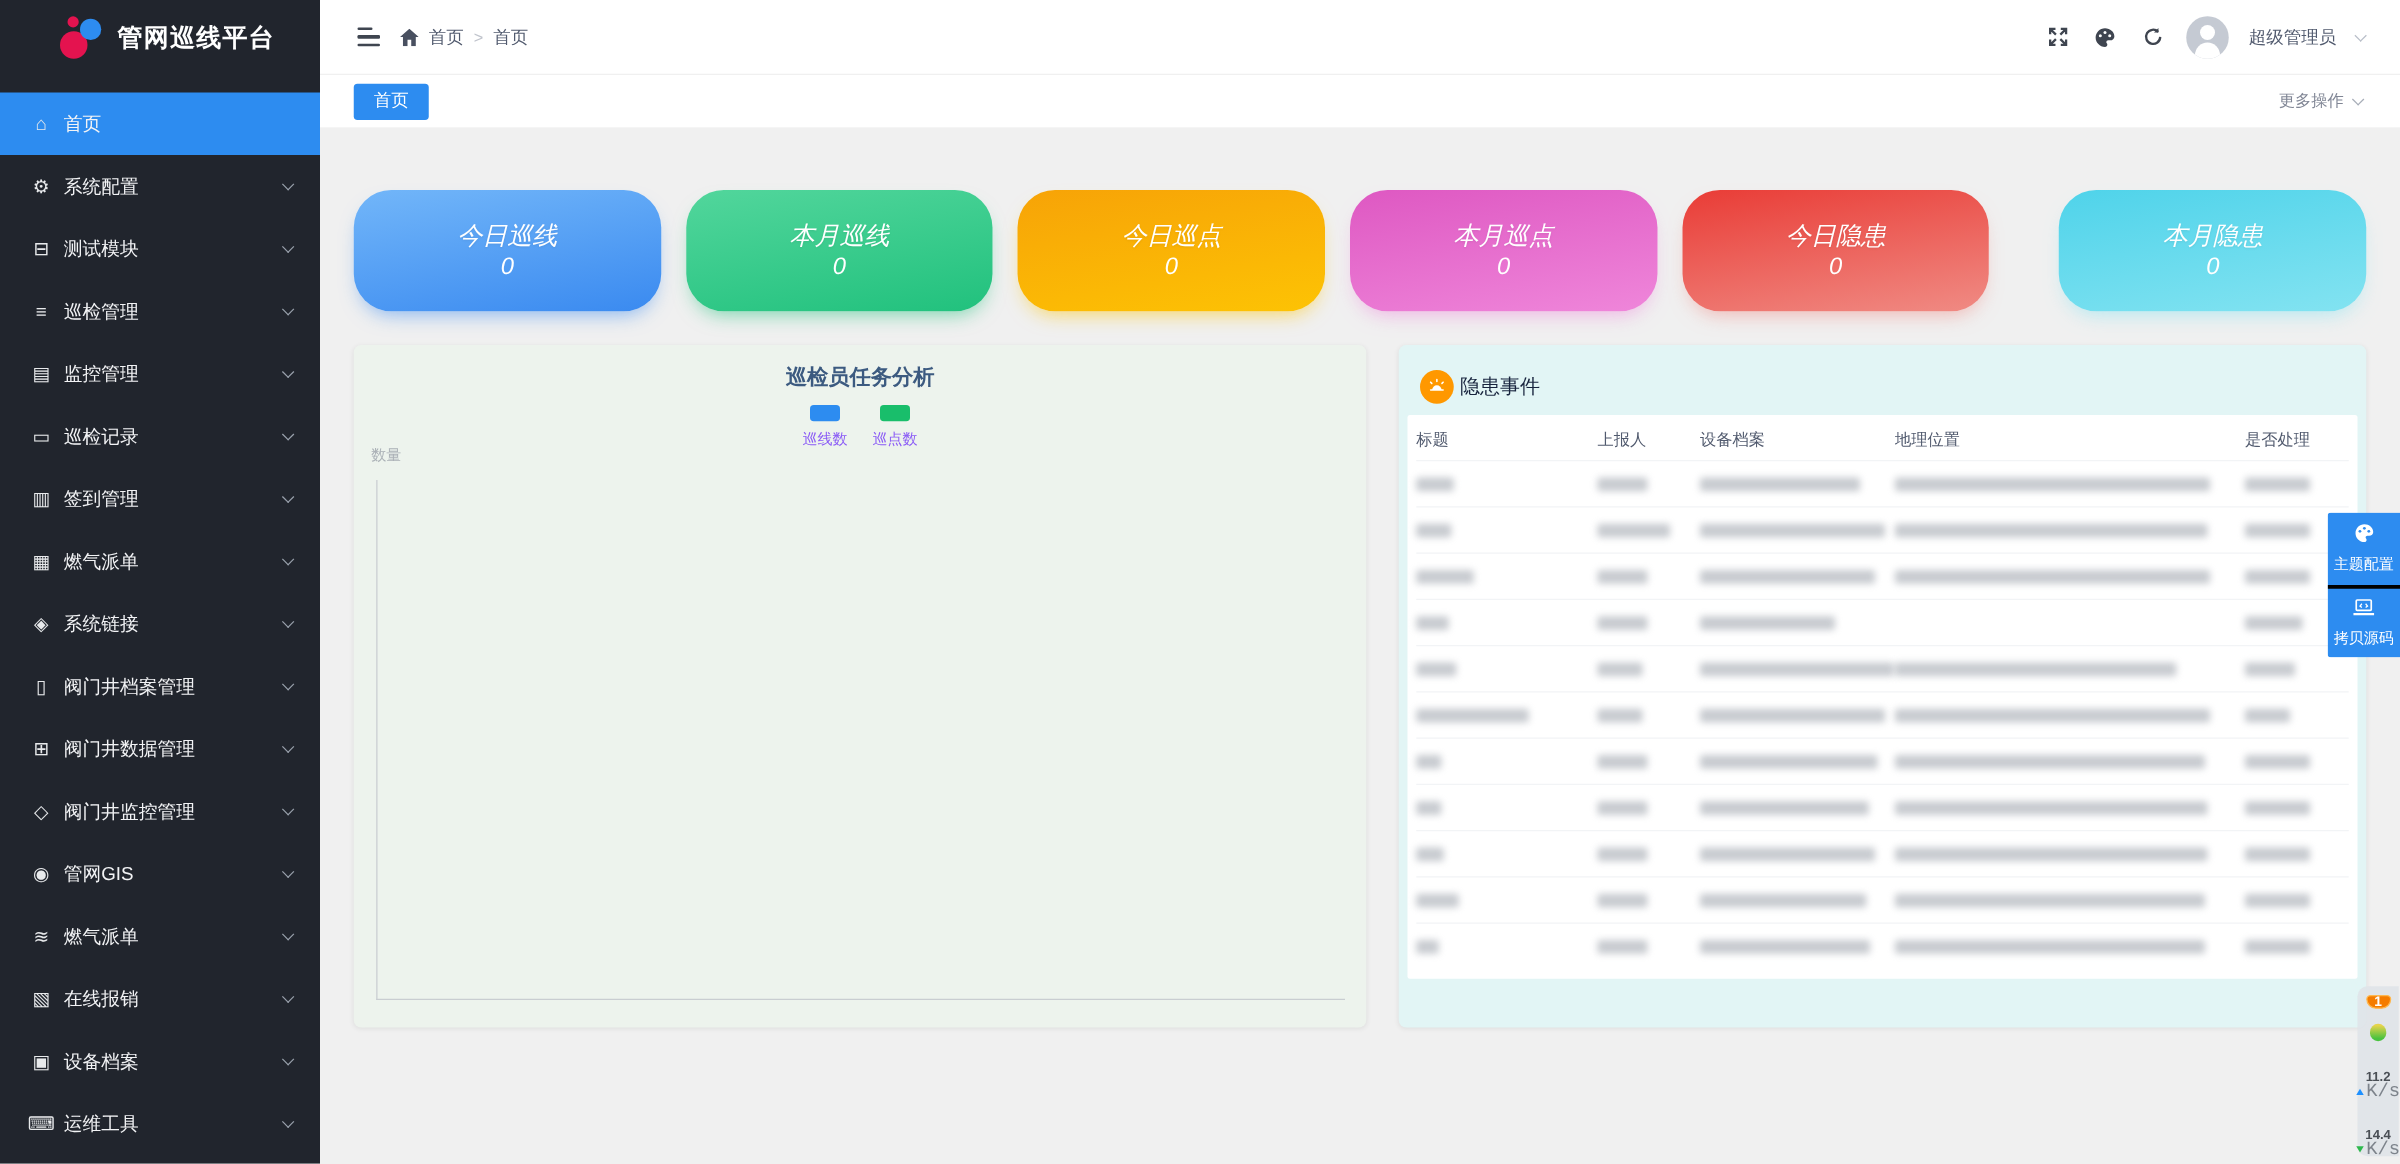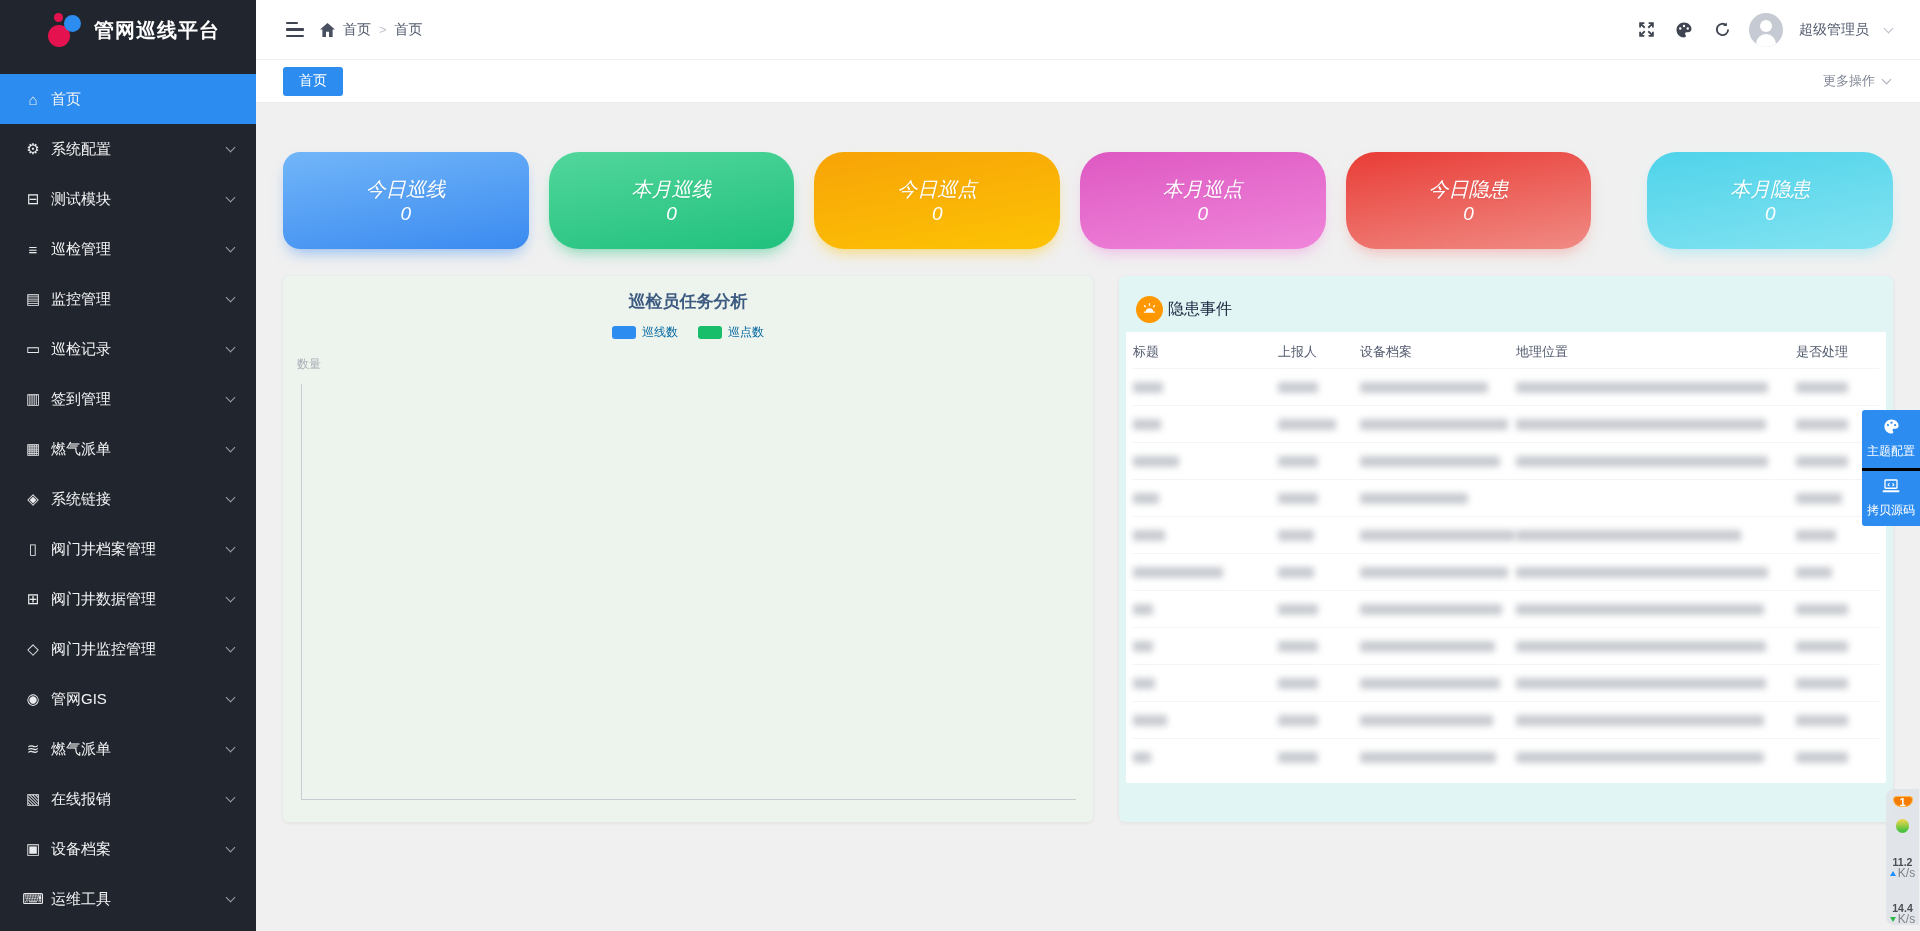--- a/index.html
+++ b/index.html
@@ -63,21 +63,21 @@
                display:flex; flex-direction:column; align-items:center; justify-content:center;
                cursor:pointer; }
   .stat-card .sl { font-size:20px; line-height:26px; text-shadow:0 1px 2px rgba(0,0,0,.08); }
   .stat-card .sv { font-size:19px; line-height:24px; }
 
   .panels { margin-top:27px; display:flex; gap:26px; height:546px; }
   .chart-panel { width:810px; flex:none; background:#edf3ed; border-radius:6px;
                  box-shadow:0 1px 4px rgba(0,0,0,.07); position:relative; padding-top:14px; }
   .chart-title { text-align:center; color:#3c5a80; font-size:17px; font-weight:bold; }
   .legend { display:flex; justify-content:center; gap:20px; margin-top:11px; }
-  .lg-item { display:flex; align-items:center; gap:6px; font-size:12px; color:#0369a1; cursor:pointer; }
+  .lg-item { display:flex; align-items:center; gap:6px; font-size:12px; color:#8b5cf6; cursor:pointer;flex-direction:column; }
   .lg-swatch { width:24px; height:13px; border-radius:3px; }
   .ylab { position:absolute; left:14px; top:80px; font-size:12px; color:#aab0b6; }
   .axes { position:absolute; left:18px; right:17px; top:108px; bottom:22px;
           border-left:1px solid #c9cdd1; border-bottom:1px solid #c9cdd1; }
 
   .events-panel { flex:1; background:#e2f5f5; border-radius:6px; box-shadow:0 1px 4px rgba(0,0,0,.07);
                   padding:8px 7px 39px; display:flex; flex-direction:column; min-width:0; }
   .ep-head { height:48px; display:flex; align-items:center; gap:5px; padding:2px 10px 0; }
   .ep-ic { width:27px; height:27px; border-radius:50%; background:#ff9800; display:flex;
            align-items:center; justify-content:center; flex:none; }
@@ -100,21 +100,21 @@
                 display:flex; flex-direction:column; align-items:center; padding-top:7px; }
   .shield { position:relative; width:20px; height:22px; cursor:pointer; }
   .shield .sh { position:absolute; inset:0; background:#f57c00; border:1.5px solid #ffb74d;
                 border-radius:4px 4px 9px 9px; }
   .shield .num { position:absolute; inset:0; display:flex; align-items:center; justify-content:center;
                  color:#fff; font-size:11px; font-weight:bold; }
   .pill { width:13px; height:27px; border-radius:7px; margin-top:12px;
           background:linear-gradient(180deg,#e5d44c 10%,#49c23e 85%); cursor:pointer; }
   .speed { margin-top:24px; text-align:center; line-height:11px; }
   .speed .val { font-size:10.5px; font-weight:bold; color:#4a4f55; }
-  .speed .unit { font-size:12px; color:#7d838b; display:flex; align-items:center; gap:2px; justify-content:space-between; }
+  .speed .unit { font-size:15px; color:#7d838b; display:flex; align-items:center; gap:2px; justify-content:space-between;font-family:Liberation Mono, monospace; }
   .arr { width:0; height:0; border-left:3px solid transparent; border-right:3px solid transparent; }
   .arr.up { border-bottom:5px solid #1e90ff; }
   .arr.down { border-top:5px solid #2eb84c; }
 </style>
 </head>
 <body>
 
 <div class="app">
 
   <aside class="sidebar">
@@ -261,21 +261,21 @@
     <div class="tabbar">
       <span class="tab">首页</span>
       <span class="more">
         <span>更多操作</span>
         <i class="chev"></i>
       </span>
     </div>
 
     <main class="content">
       <div class="stats" id="stats">
-          <div class="stat-card" style="background: linear-gradient(170deg, rgb(114, 182, 249), rgb(58, 138, 240)); box-shadow: rgba(58, 138, 240, 0.6) 0px 8px 16px -6px; border-radius: 17px;">
+          <div class="stat-card" style="background: linear-gradient(170deg, rgb(114, 182, 249), rgb(58, 138, 240)); box-shadow: rgba(58, 138, 240, 0.6) 0px 8px 16px -6px;">
             <span class="sl">今日巡线</span>
             <span class="sv">0</span>
           </div>
           <div class="stat-card" style="background: linear-gradient(170deg, rgb(82, 214, 156), rgb(33, 193, 125)); box-shadow: rgba(33, 193, 125, 0.6) 0px 8px 16px -6px;">
             <span class="sl">本月巡线</span>
             <span class="sv">0</span>
           </div>
           <div class="stat-card" style="background: linear-gradient(170deg, rgb(247, 163, 7), rgb(253, 195, 4)); box-shadow: rgba(253, 195, 4, 0.6) 0px 8px 16px -6px;">
             <span class="sl">今日巡点</span>
             <span class="sv">0</span>

